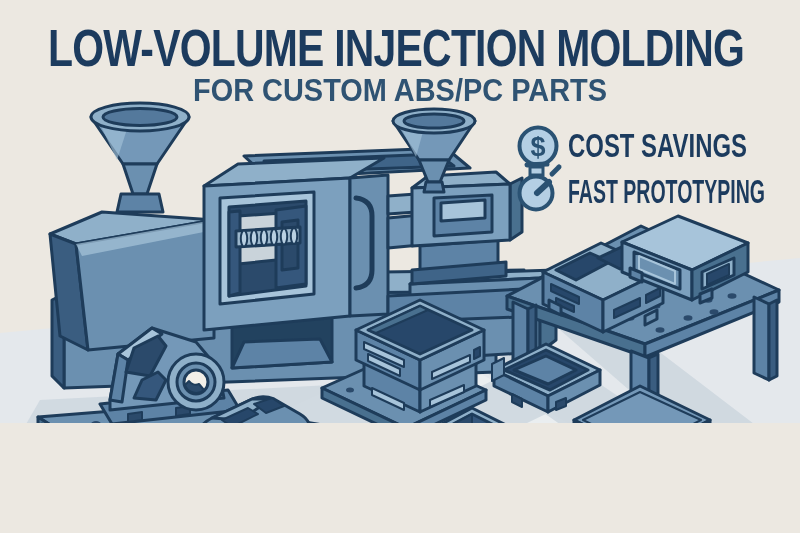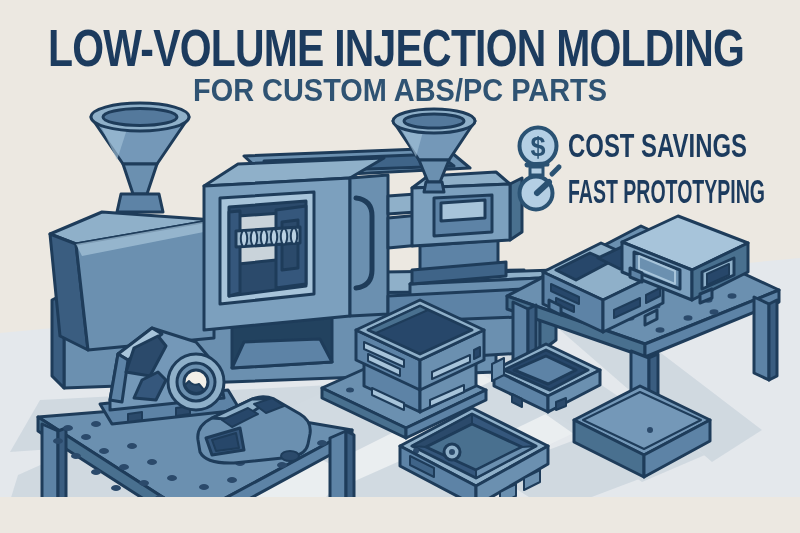--- a/index.html
+++ b/index.html
@@ -1,16 +1,16 @@
 <!DOCTYPE html>
 <html><head>
 <meta charset="utf-8">
 <style>
   html,body{margin:0;padding:0;background:#ece8e1;}
-  .poster{position:relative;width:800px;height:497px;overflow:hidden;background:#84cc16;}
+  .poster{position:relative;width:800px;height:423px;overflow:hidden;background:#84cc16;}
   svg{display:block;}
   svg text{font-family:"Liberation Sans","DejaVu Sans",sans-serif;font-weight:700;}
 </style>
 </head>
 <body>
 
 <div class="poster">
 <svg width="800" height="533" viewBox="0 0 800 533" xmlns="http://www.w3.org/2000/svg">
 
   <rect x="0" y="0" width="800" height="533" fill="#ece8e1"></rect>

